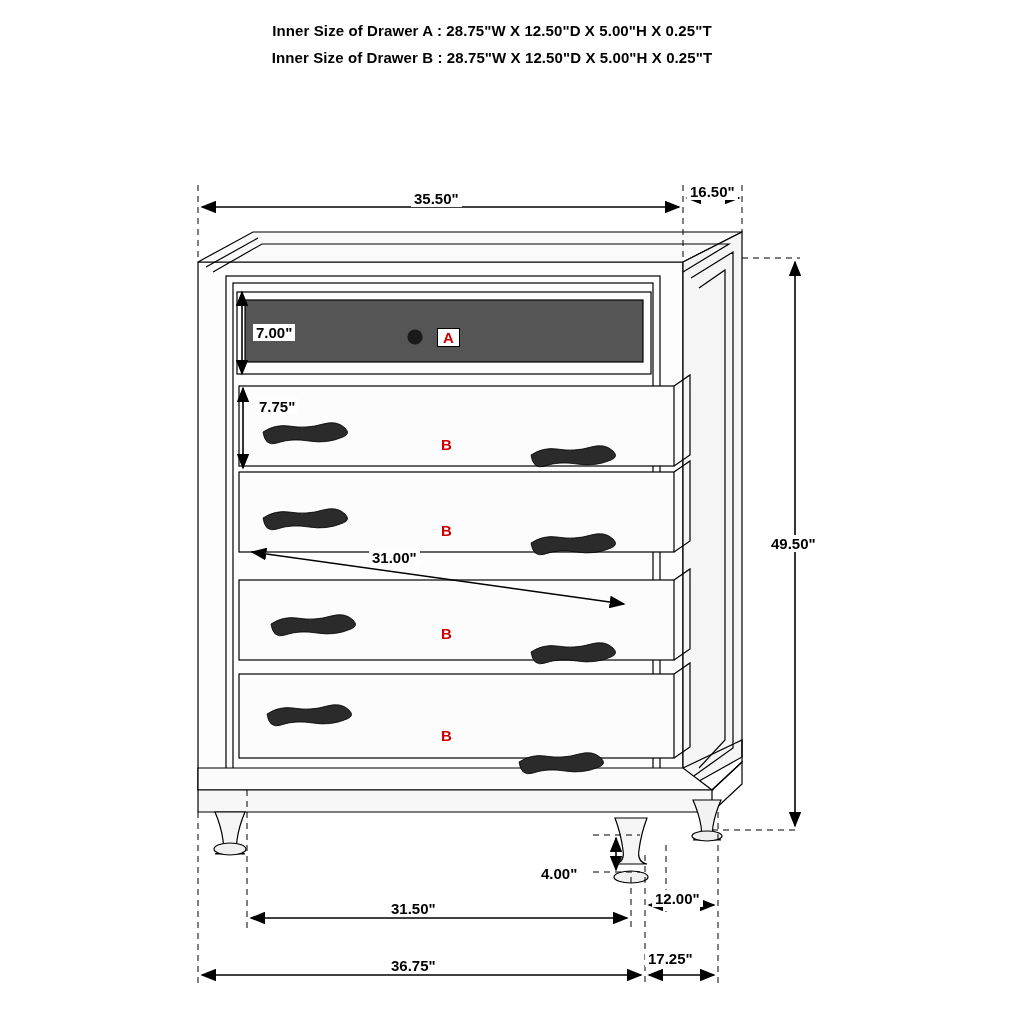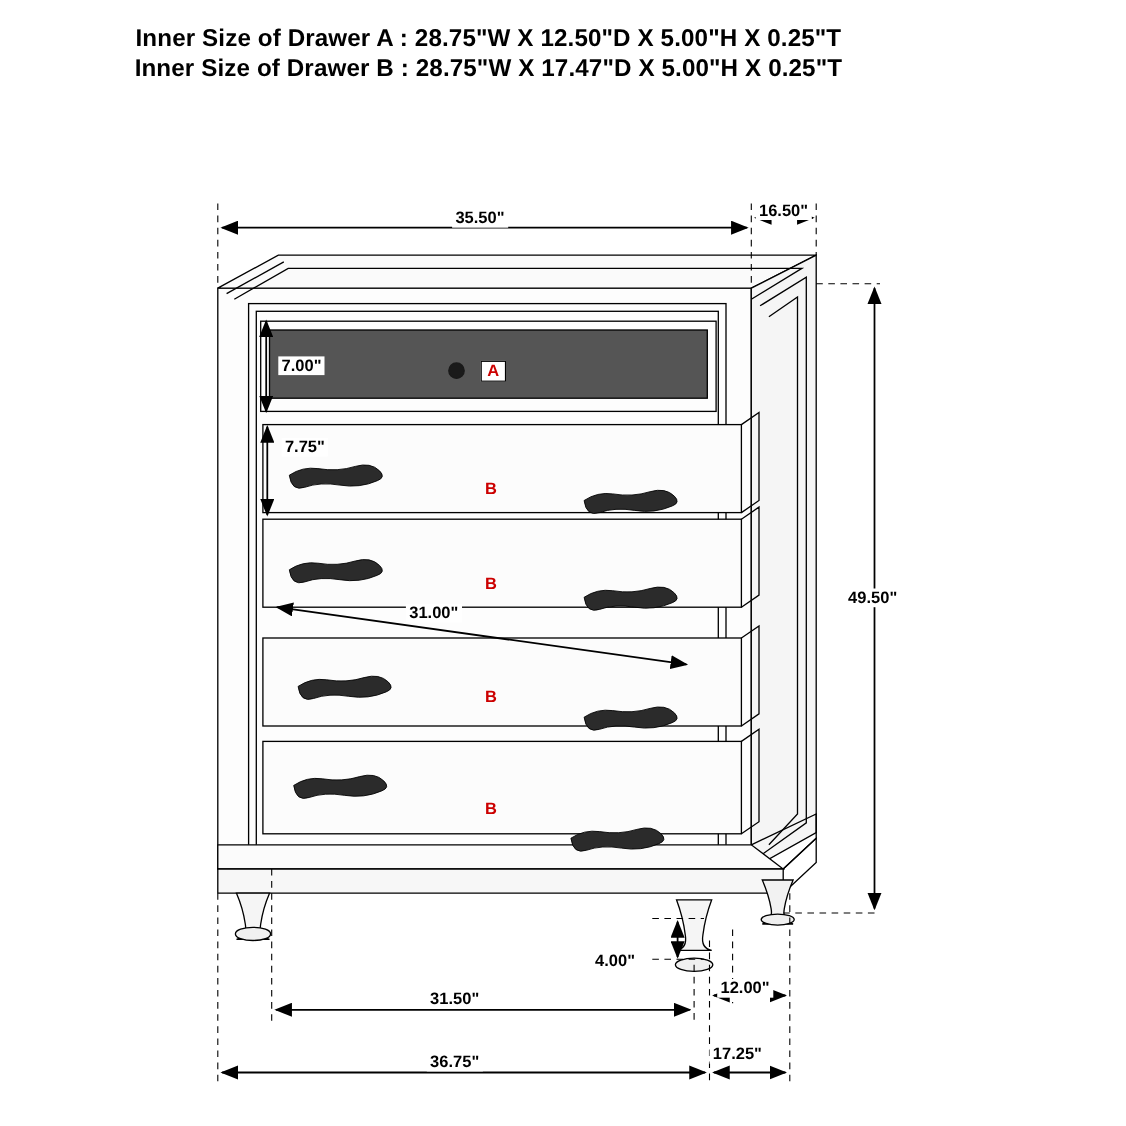--- a/index.html
+++ b/index.html
@@ -19,23 +19,24 @@
     left: 0; top: 0;
     width: 1024px;
     height: 1024px;
   }
   .hdr {
     position: absolute;
     left: 0;
     width: 888px;
     text-align: center;
     font-weight: bold;
-    font-size: 22px;
+    font-size: 15px;
     color: #000;
     letter-spacing: 0.1px;
+    padding-left: 48px;
   }
   #hdr1 { top: 22px; }
   #hdr2 { top: 49px; }
 
   svg#dwg {
     position: absolute;
     left: 0; top: 0;
     width: 1024px;
     height: 1024px;
   }
@@ -64,21 +65,21 @@
     background: transparent;
     padding: 0;
   }
 </style>
 </head>
 <body>
 
 <div id="stage">
 
   <div class="hdr" id="hdr1">Inner Size of Drawer A : 28.75"W X 12.50"D X 5.00"H X  0.25"T</div>
-  <div class="hdr" id="hdr2">Inner Size of Drawer B : 28.75"W X 17.47"D X 5.00"H X  0.25"T</div>
+  <div class="hdr" id="hdr2">Inner Size of Drawer B : 28.75"W X 12.50"D X 5.00"H X  0.25"T</div>
 
   <svg id="dwg" viewBox="0 0 1024 1024">
     <defs>
       <marker id="arr" markerWidth="10" markerHeight="8" refX="9" refY="4" orient="auto">
         <path d="M0,0 L10,4 L0,8 z" fill="#000"></path>
       </marker>
       <marker id="arrS" markerWidth="10" markerHeight="8" refX="1" refY="4" orient="auto">
         <path d="M10,0 L0,4 L10,8 z" fill="#000"></path>
       </marker>
     </defs>

